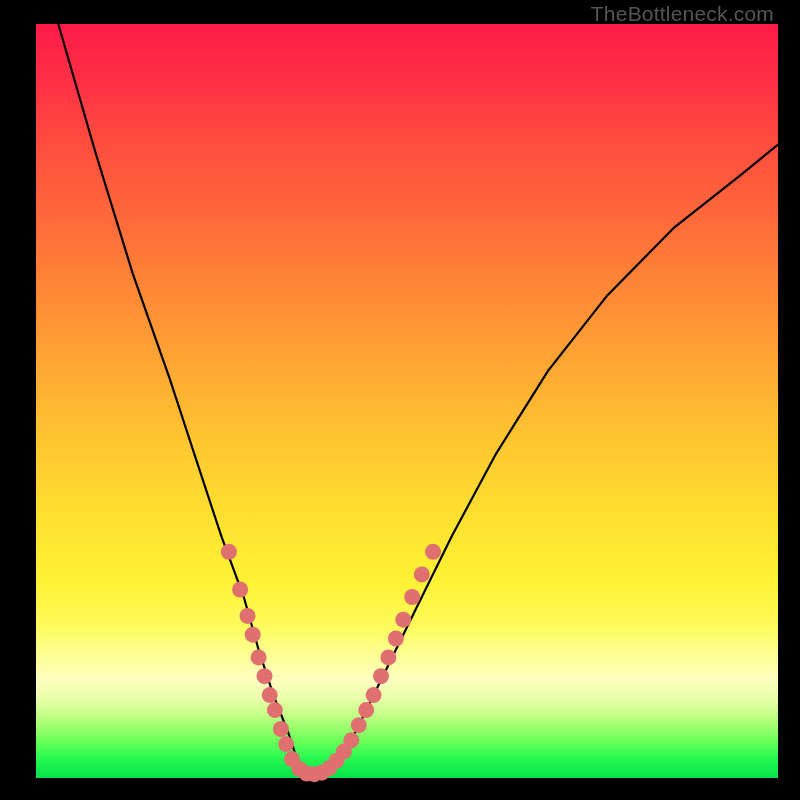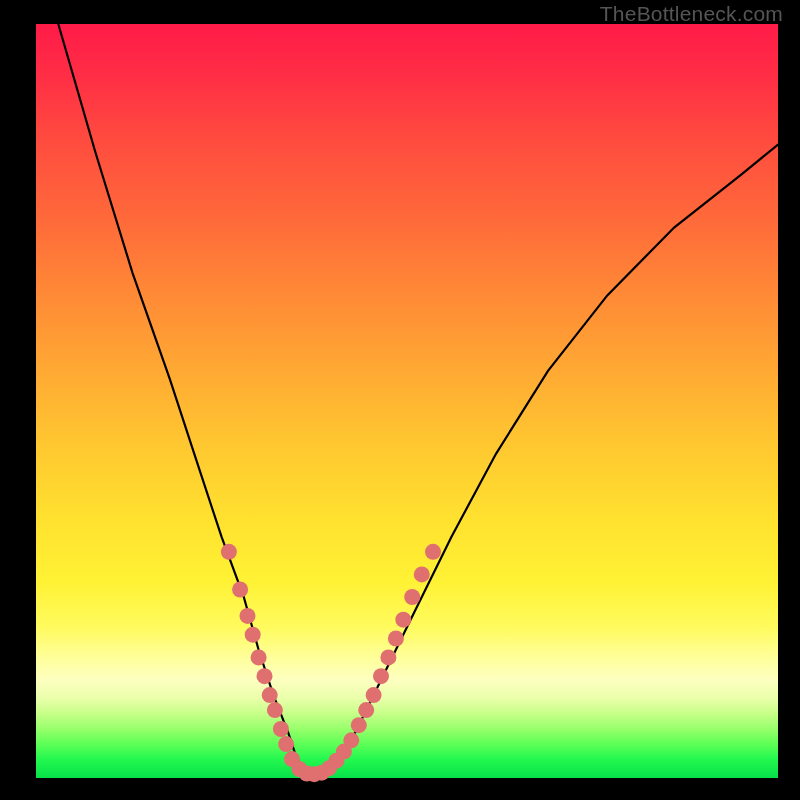--- a/index.html
+++ b/index.html
@@ -43,21 +43,21 @@
       #c6ff88 91.5%,
       #97ff6b 93.5%,
       #5dff56 95.5%,
       #24f84f 97.5%,
       #06e24a 100%
     );
   }
   .watermark {
     position: absolute;
     top: 2px;
-    right: 17px;
+    right: 26px;
     color: #555;
     font-size: 21px;
     letter-spacing: 0.2px;
     font-weight: 400;
     user-select: none;
   }
   svg.curve {
     position: absolute;
     left: 0;
     top: 0;

